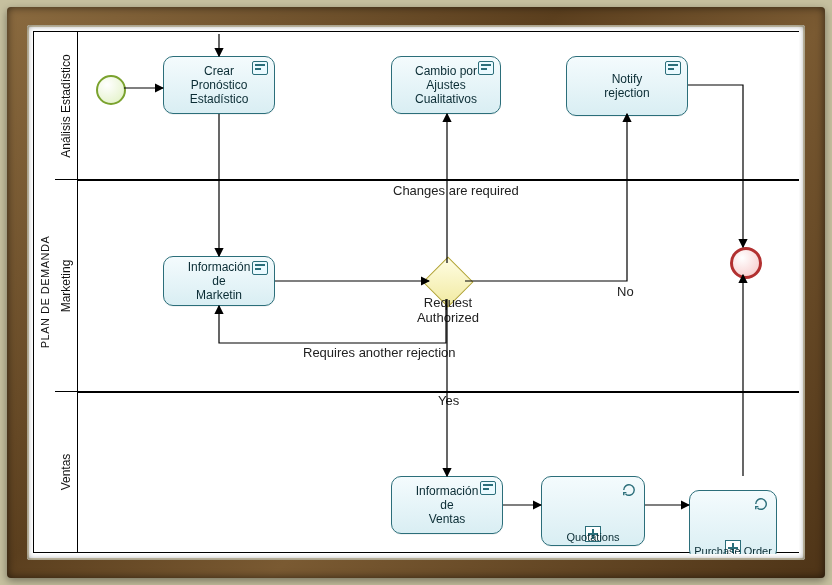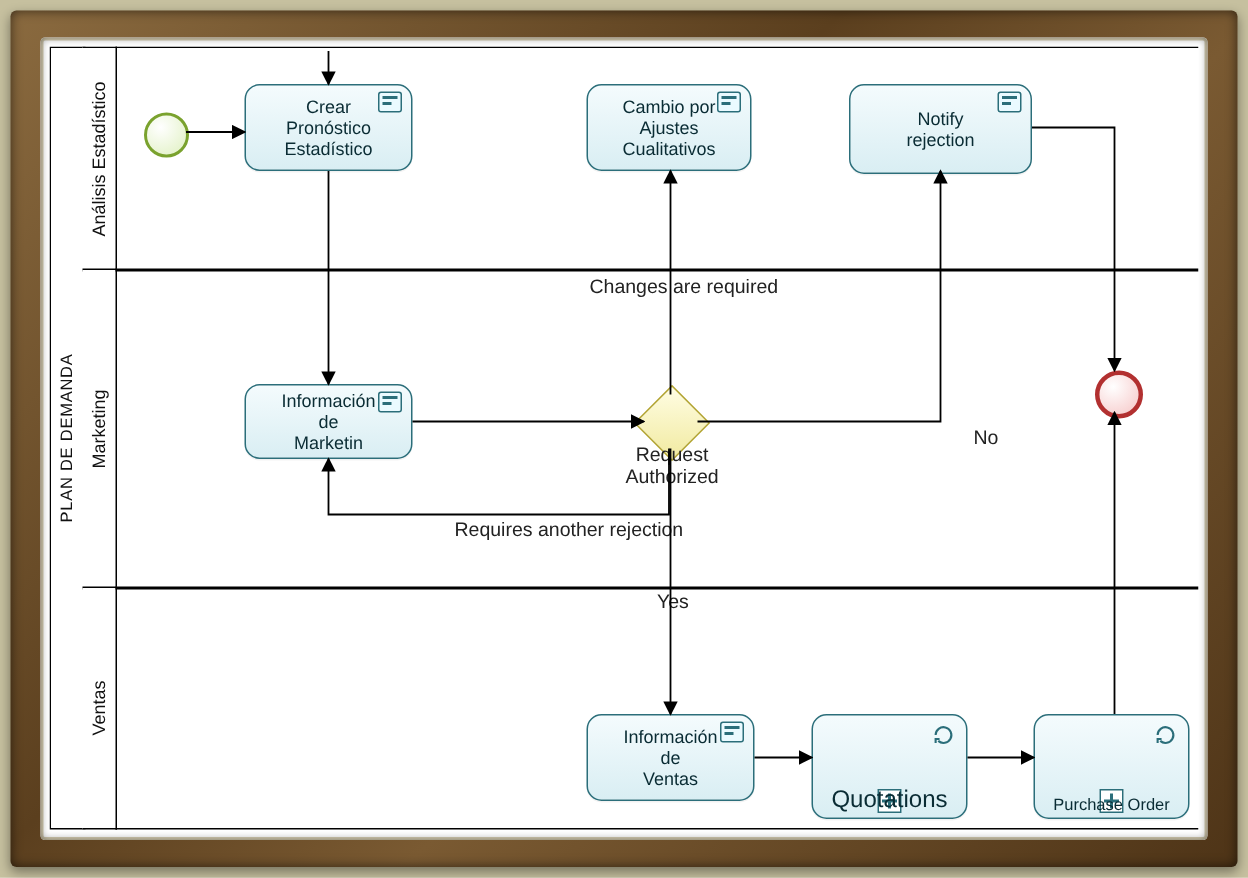--- a/index.html
+++ b/index.html
@@ -96,35 +96,35 @@
 Ventas</span>
       </div>
       <div class="task" style="left:508px;top:445px;width:104px;height:70px">
         <span class="loop-marker">
           <svg viewBox="0 0 16 16">
               <path d="M2 8a6 6 0 1 1 2 4.5" stroke="#2b6e7a" stroke-width="1.6" fill="none"></path>
               <path d="M2 14v-3h3" stroke="#2b6e7a" stroke-width="1.6" fill="none"></path>
             </svg>
         </span>
         <span class="sub-marker"></span>
-        <span style="position:absolute;bottom:2px;left:0;right:0;text-align:center;font-size:16px">Quotations</span>
+        <span style="position:absolute;bottom:2px;left:0;right:0;text-align:center;font-size:11px">Quotations</span>
       </div>
-      <div class="task" style="left:656px;top:445px;width:104px;height:70px">
+      <div class="task" style="left:656px;top:459px;width:88px;height:70px">
         <span class="loop-marker">
           <svg viewBox="0 0 16 16">
               <path d="M2 8a6 6 0 1 1 2 4.5" stroke="#2b6e7a" stroke-width="1.6" fill="none"></path>
               <path d="M2 14v-3h3" stroke="#2b6e7a" stroke-width="1.6" fill="none"></path>
             </svg>
         </span>
         <span class="sub-marker"></span>
         <span style="position:absolute;bottom:2px;left:0;right:0;text-align:center;font-size:11px">Purchase Order</span>
       </div>
 
       <div class="lbl" style="left:360px;top:152px">Changes are required</div>
-      <div class="lbl" style="left:616px;top:253px">No</div>
+      <div class="lbl" style="left:584px;top:253px">No</div>
       <div class="lbl" style="left:405px;top:362px">Yes</div>
       <div class="lbl" style="left:270px;top:314px">Requires another rejection</div>
 
       <svg class="wires" viewBox="0 0 766 523">
         <defs>
           <marker id="ah" markerWidth="8" markerHeight="8" refX="7" refY="4" orient="auto">
             <path d="M0,0 L8,4 L0,8 z" class="arrow"></path>
           </marker>
         </defs>
 

